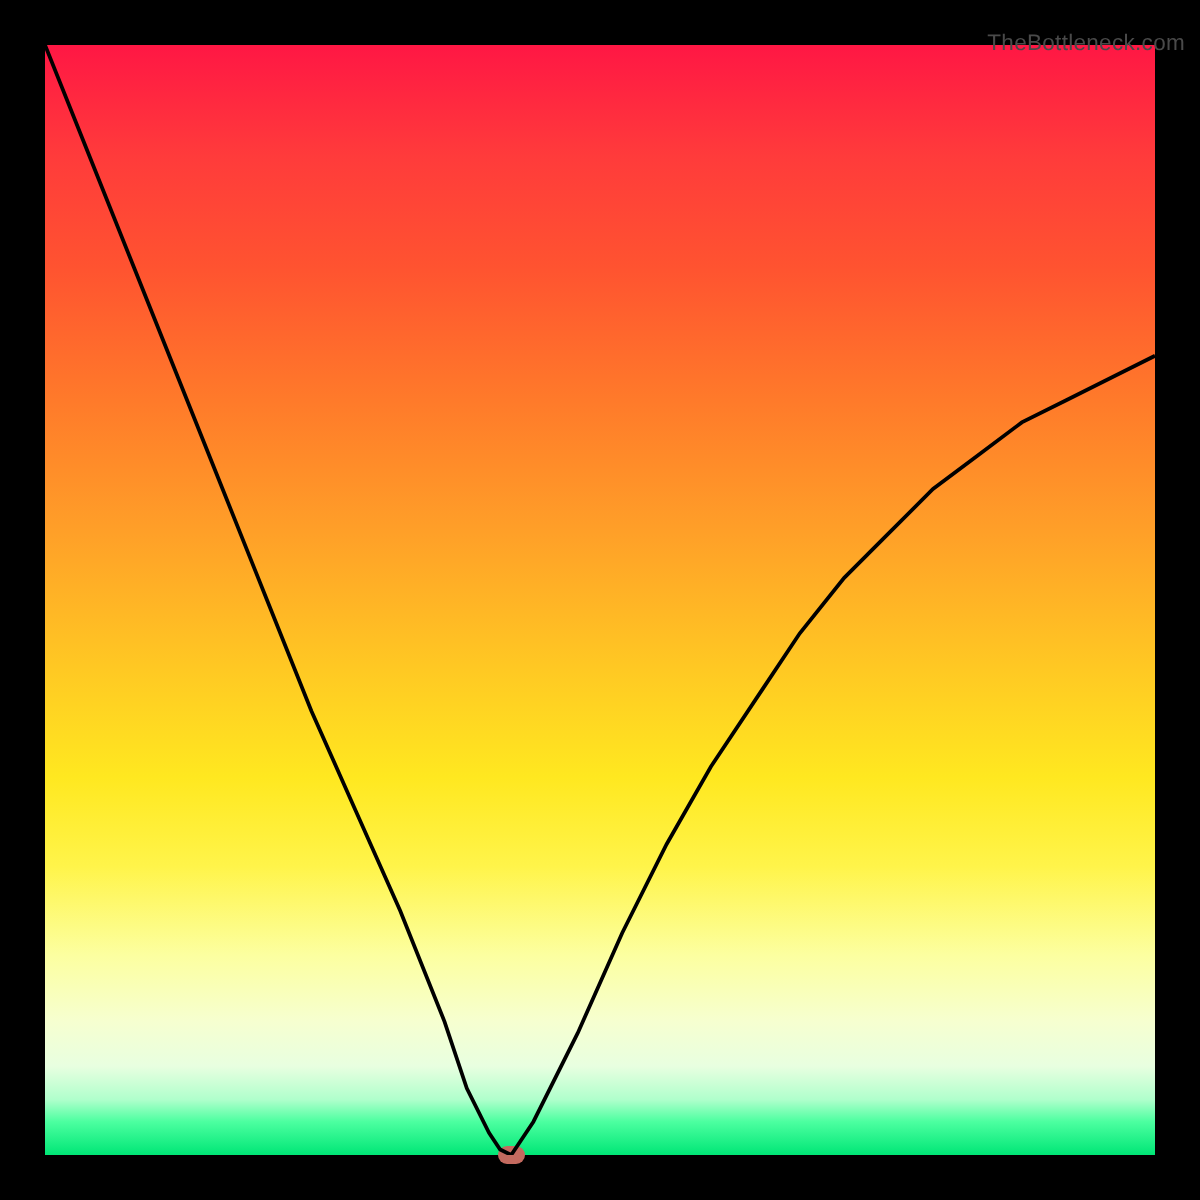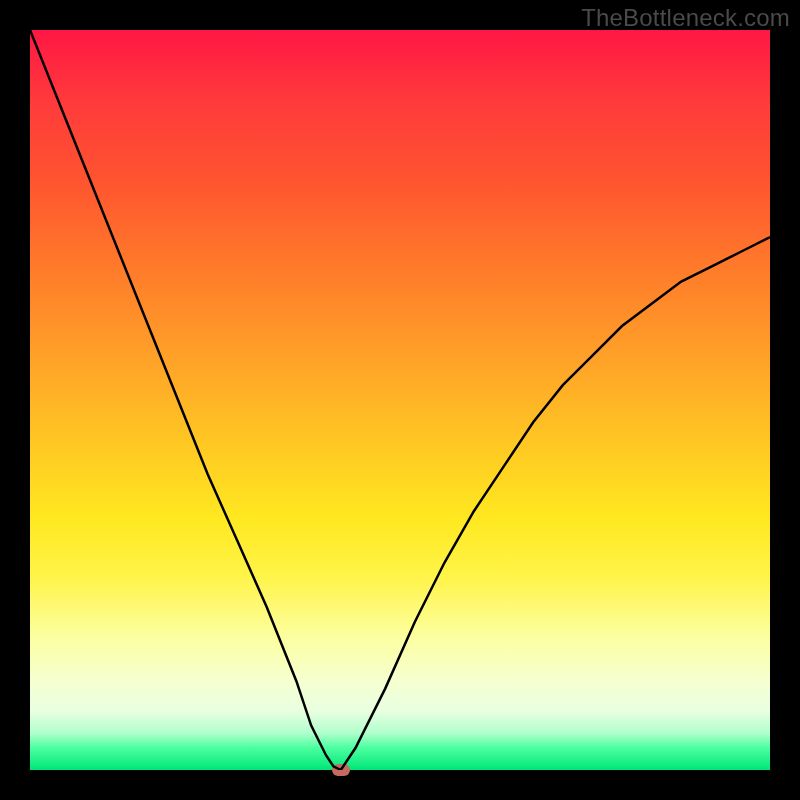--- a/index.html
+++ b/index.html
@@ -38,24 +38,24 @@
       #fcffa0 82%,
       #f6ffd0 88%,
       #e8ffe0 92%,
       #b0ffcc 95%,
       #4cffa0 97%,
       #00e676 100%
     );
   }
   .watermark {
     position: absolute;
-    top: 4px;
+    top: 20px;
     right: 10px;
     color: #4a4a4a;
-    font-size: 24px;
+    font-size: 15px;
     font-weight: 500;
     letter-spacing: 0.2px;
     z-index: 5;
   }
   svg.curve {
     position: absolute;
     top: 0;
     left: 0;
     width: 740px;
     height: 740px;

